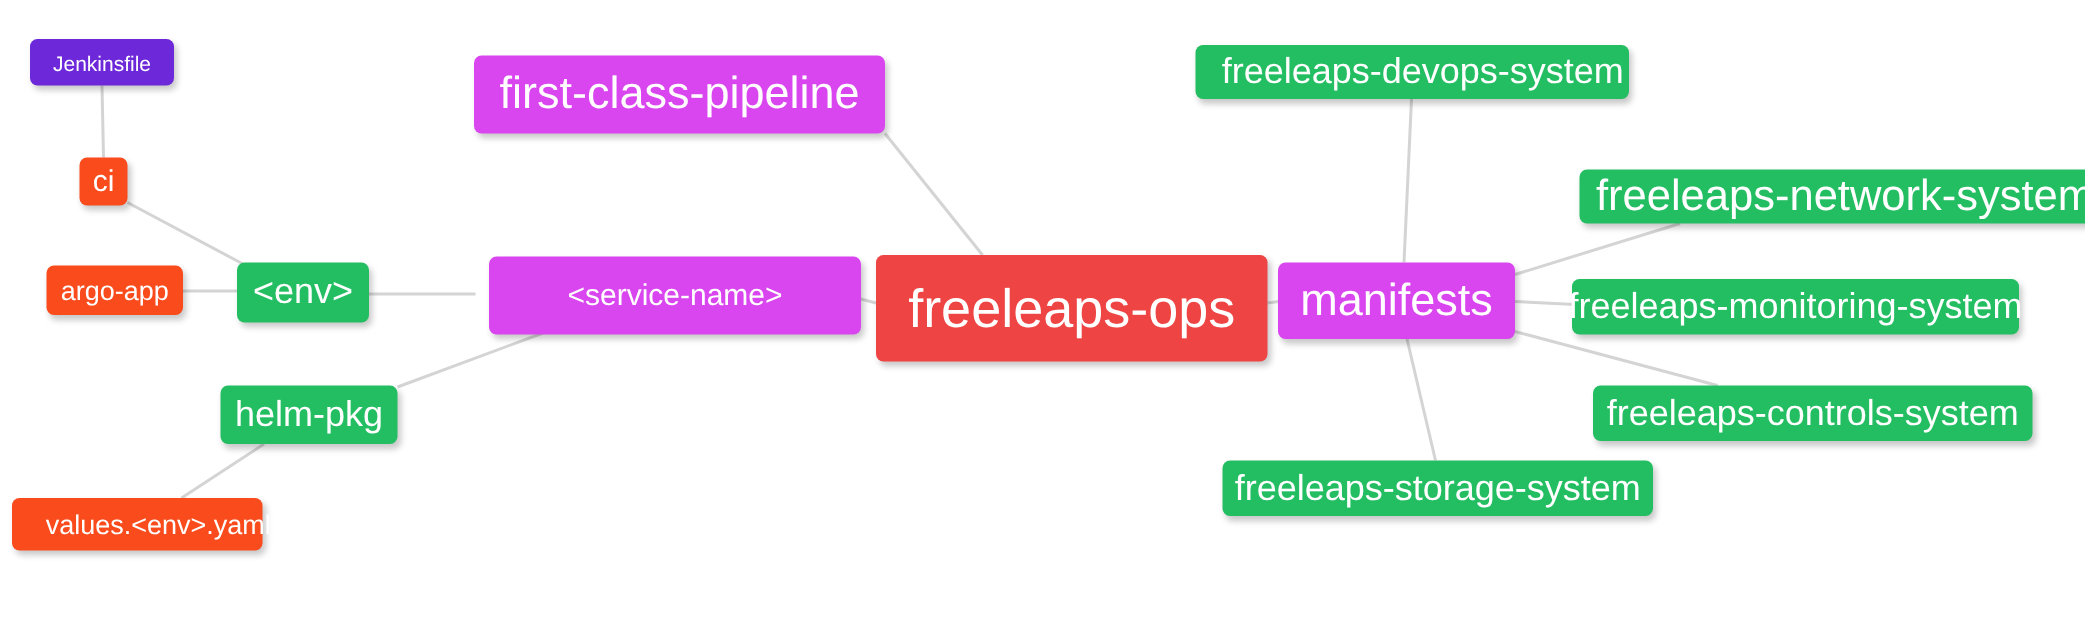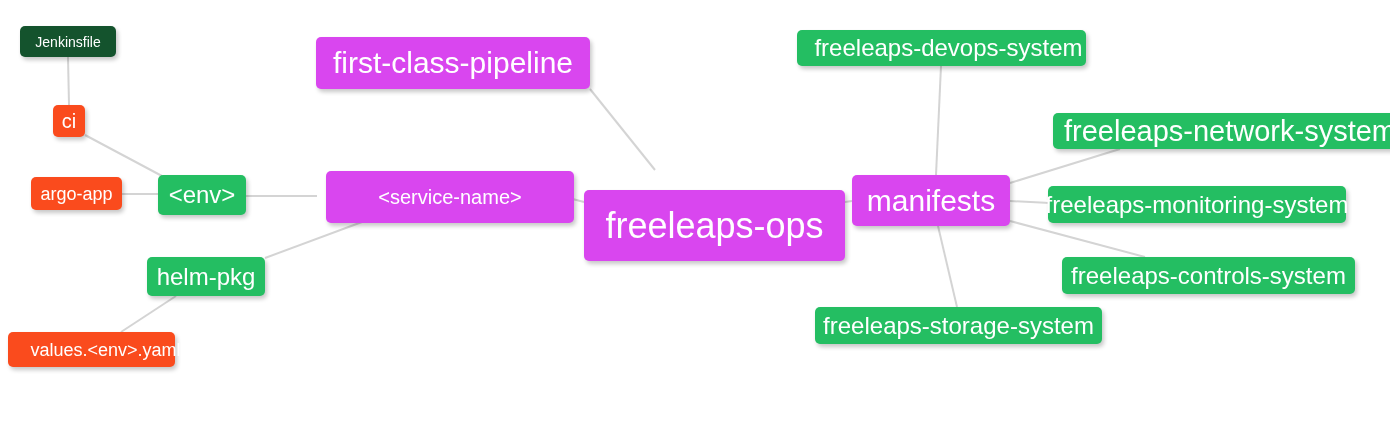--- a/index.html
+++ b/index.html
@@ -22,25 +22,25 @@
     display: flex;
     align-items: center;
     justify-content: center;
     color: #FFFFFF;
     white-space: nowrap;
     border-radius: 5px;
     box-shadow: 2px 3px 4px rgba(0,0,0,0.22);
     cursor: default;
     line-height: 1;
   }
-  .node-root   { background: #d946ef; margin-top: 20px; }
+  .node-root   { background: #ef4444; }
   .node-blue   { background: #d946ef; }
   .node-green  { background: #24BE62; }
   .node-red    { background: #FA4B1D; }
-  .node-amber  { background: #14532d; }
+  .node-amber  { background: #6d28d9; }
   .edge { stroke: #D4D4D4; stroke-width: 2; fill: none; }
 
   #n-jenkinsfile { left: 20px;  top: 26px;  width: 96px;  height: 31px; font-size: 14px; }
   #n-ci          { left: 53px;  top: 105px; width: 32px;  height: 32px; font-size: 20px; }
   #n-argo        { left: 31px;  top: 177px; width: 91px;  height: 33px; font-size: 18px; }
   #n-env         { left: 158px; top: 175px; width: 88px;  height: 40px; font-size: 24px; }
   #n-helm        { left: 147px; top: 257px; width: 118px; height: 39px; font-size: 24px; }
   #n-values      { left: 8px;   top: 332px; width: 167px; height: 35px; font-size: 18px; padding-left: 28px; }
   #n-fcp         { left: 316px; top: 37px;  width: 274px; height: 52px; font-size: 30px; }
   #n-service     { left: 326px; top: 171px; width: 248px; height: 52px; font-size: 20px; }

